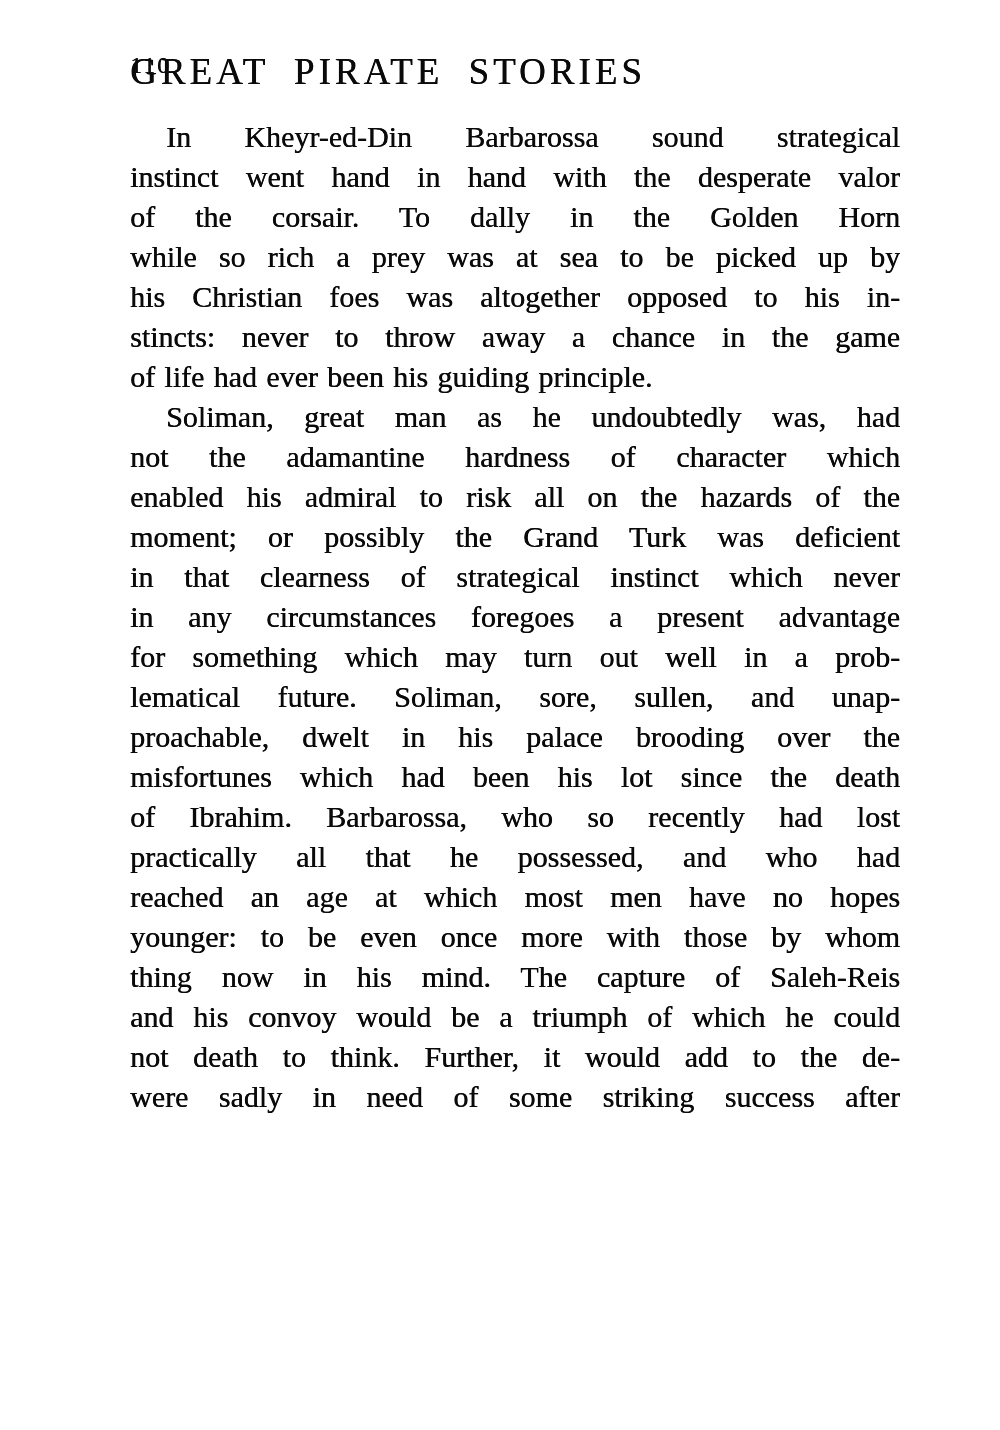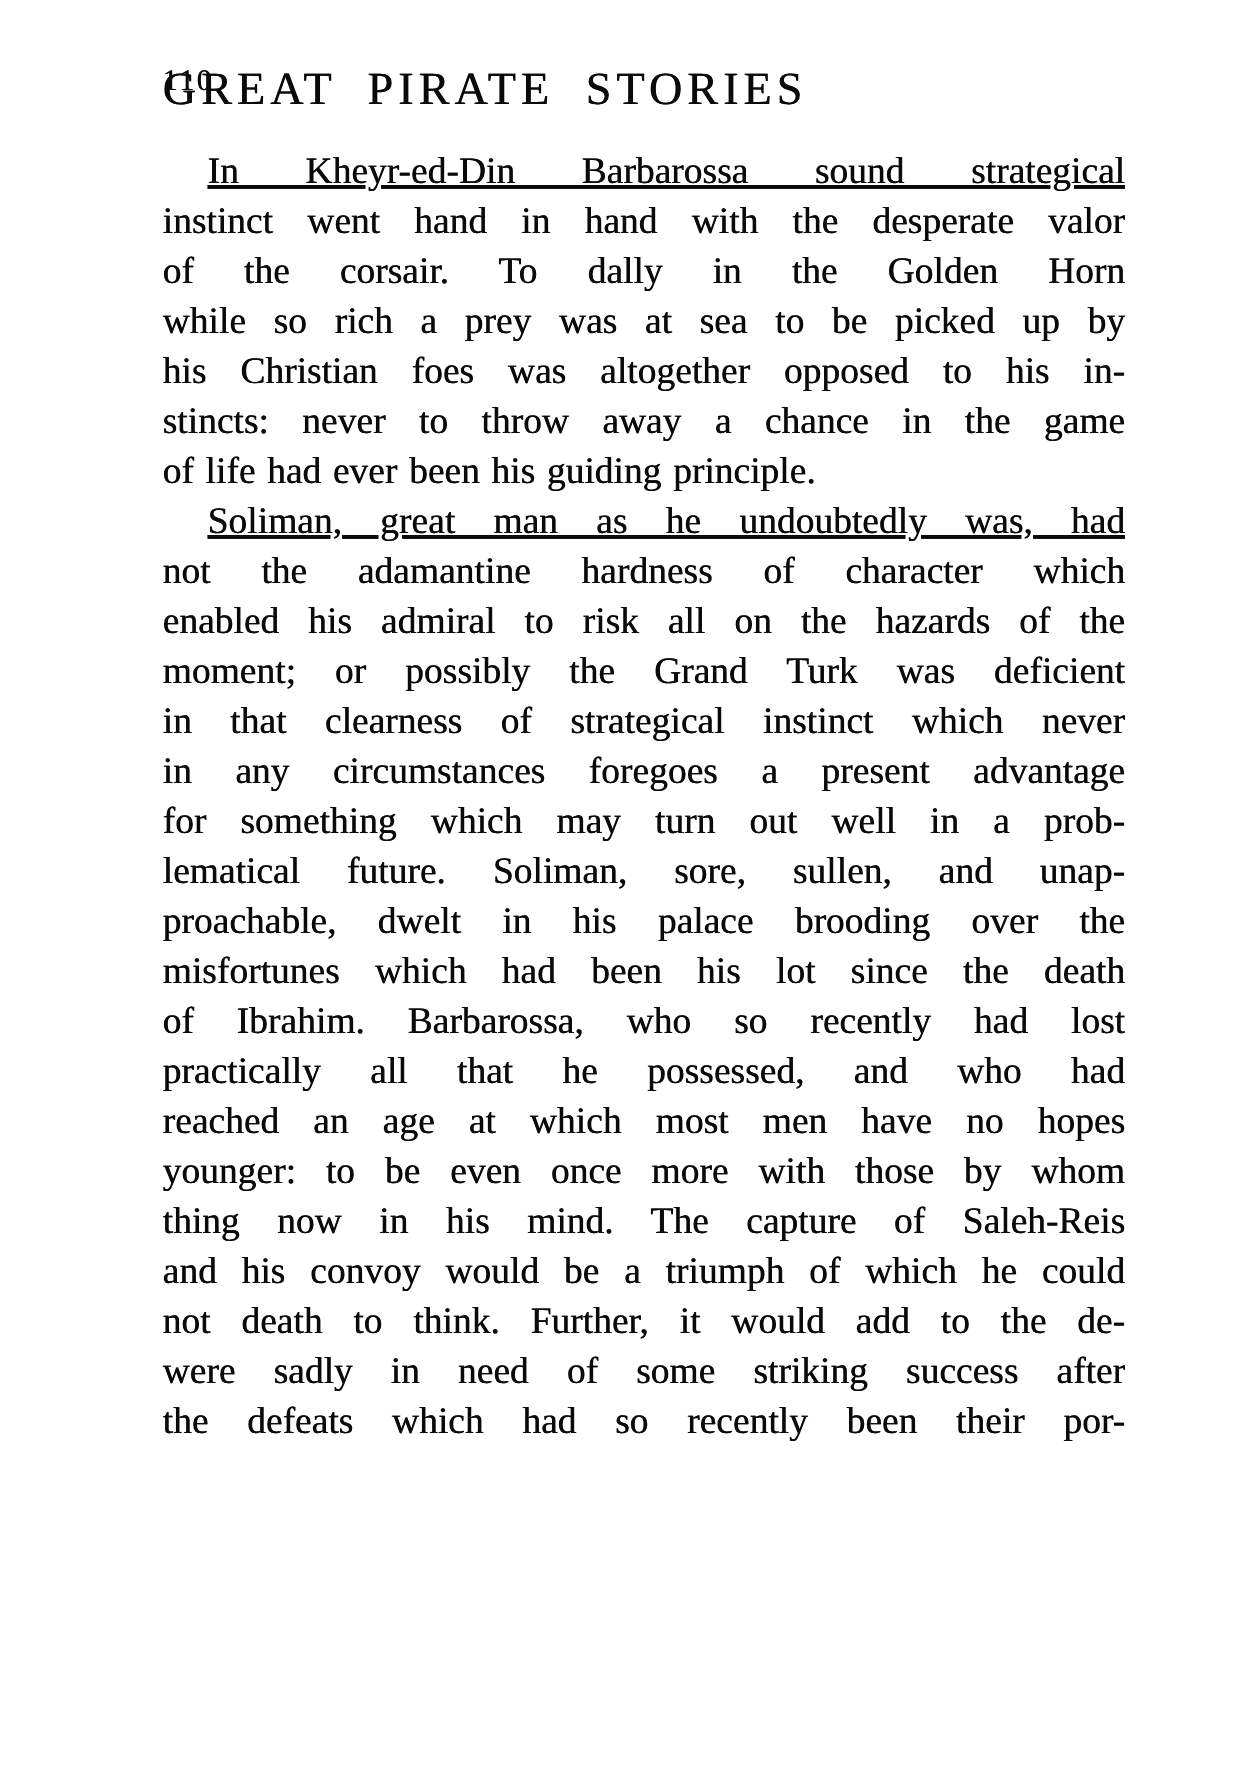--- a/index.html
+++ b/index.html
@@ -55,21 +55,20 @@
     line-height: 40px;
     height: 40px;
     text-align: justify;
     text-align-last: justify;
     word-spacing: 0.06em;
     overflow: hidden;
     white-space: normal;
   }
   .line.indent {
     text-indent: 36px;
-    text-decoration: underline;
   }
   .line.flush-last {
     text-align-last: left;
   }
 </style>
 </head>
 <body>
 
 <div class="page">
   <div class="header ink">
@@ -95,15 +94,14 @@
       <div class="line">proachable, dwelt in his palace brooding over the</div>
       <div class="line">misfortunes which had been his lot since the death</div>
       <div class="line">of Ibrahim.  Barbarossa, who so recently had lost</div>
       <div class="line">practically all that he possessed, and who had</div>
       <div class="line">reached an age at which most men have no hopes</div>
       <div class="line">younger: to be even once more with those by whom</div>
       <div class="line">thing now in his mind.  The capture of Saleh-Reis</div>
       <div class="line">and his convoy would be a triumph of which he could</div>
       <div class="line">not death to think.  Further, it would add to the de-</div>
       <div class="line">were sadly in need of some striking success after</div>
-      <div class="line">the defeats which had so recently been their por-</div>
     </div>
 </div>
 
 </body></html>

